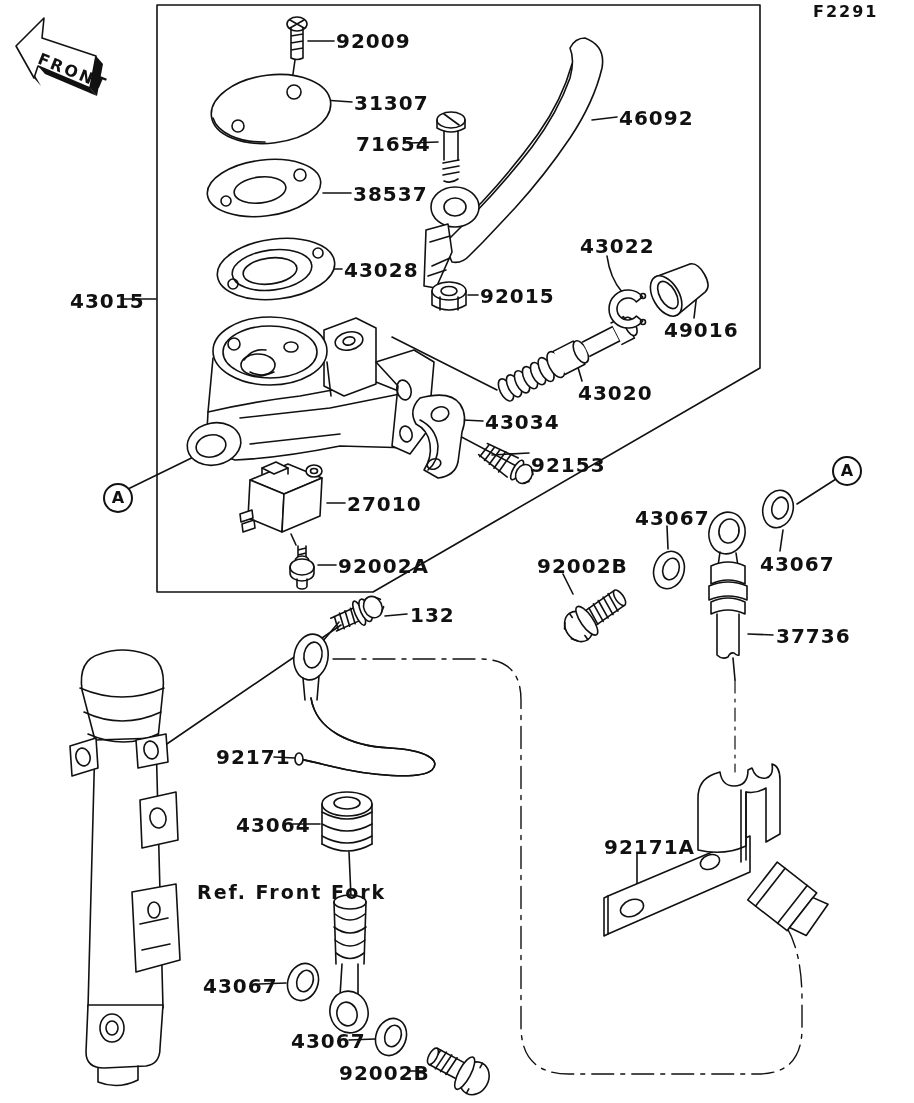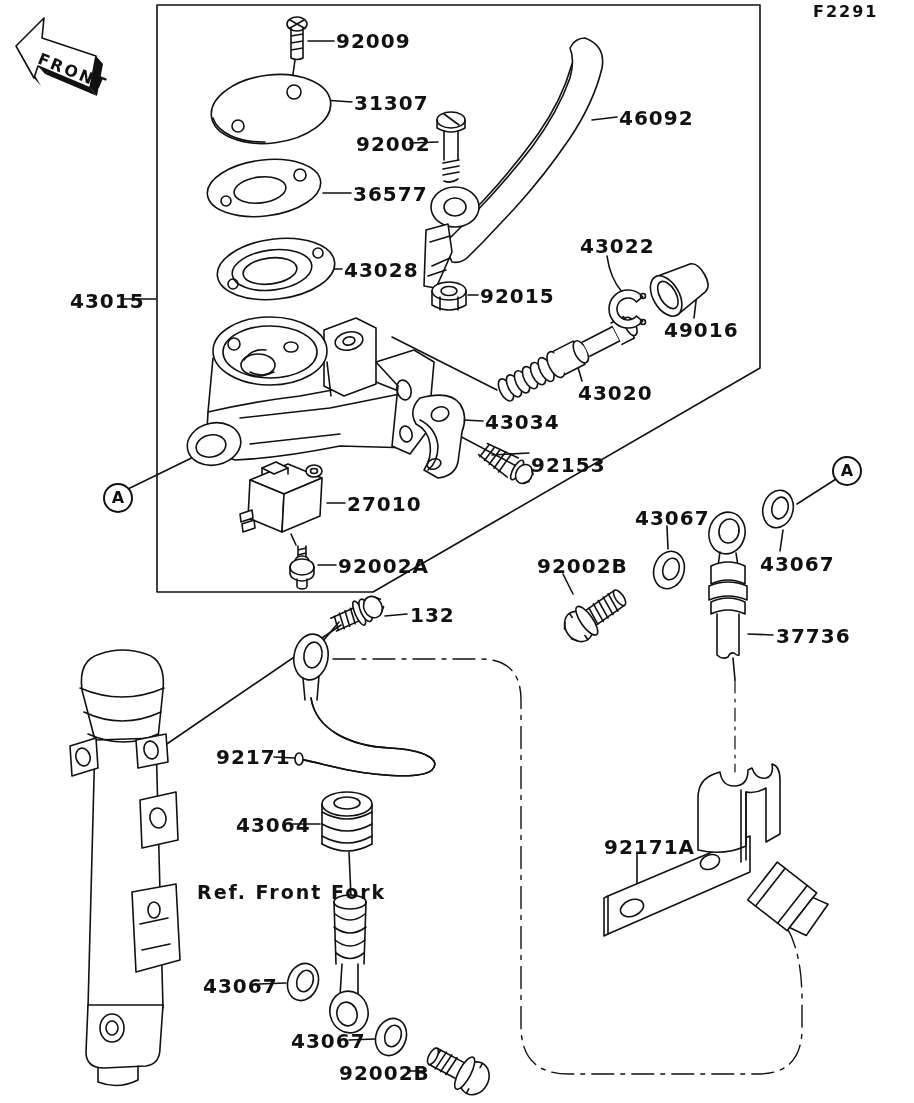--- a/index.html
+++ b/index.html
@@ -327,23 +327,23 @@
       <polygon class="w" points="808,878 824,874 826,912 808,916"></polygon>
     </g>
   </g>
 
 </svg>
 
 <div class="fig-code" style="left:813px;top:4px">F2291</div>
 
 <div class="part-label" style="left:336px;top:31px">92009</div>
 <div class="part-label" style="left:354px;top:93px">31307</div>
-<div class="part-label" style="left:356px;top:134px">92002</div>
+<div class="part-label" style="left:356px;top:134px">71654</div>
 <div class="part-label" style="left:619px;top:108px">46092</div>
-<div class="part-label" style="left:353px;top:184px">36577</div>
+<div class="part-label" style="left:353px;top:184px">38537</div>
 <div class="part-label" style="left:344px;top:260px">43028</div>
 <div class="part-label" style="left:70px;top:291px">43015</div>
 <div class="part-label" style="left:480px;top:286px">92015</div>
 <div class="part-label" style="left:580px;top:236px">43022</div>
 <div class="part-label" style="left:664px;top:320px">49016</div>
 <div class="part-label" style="left:578px;top:383px">43020</div>
 <div class="part-label" style="left:485px;top:412px">43034</div>
 <div class="part-label" style="left:531px;top:455px">92153</div>
 <div class="part-label" style="left:347px;top:494px">27010</div>
 <div class="part-label" style="left:338px;top:556px">92002A</div>

